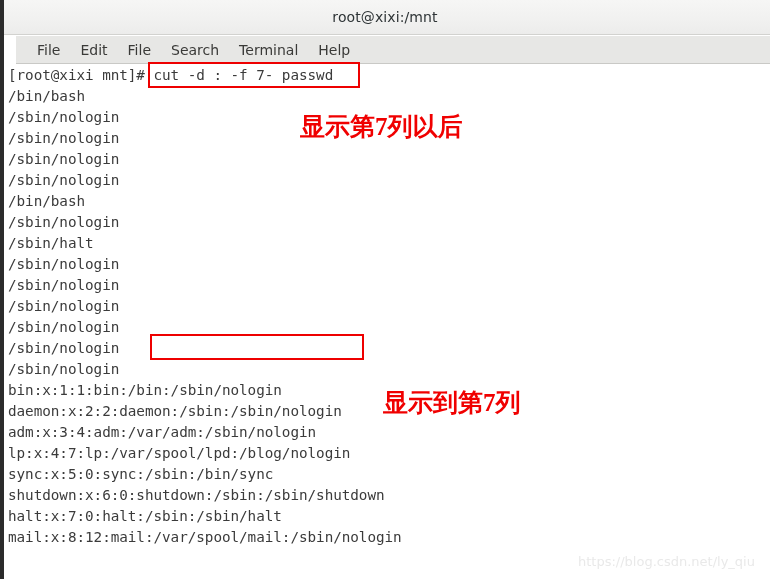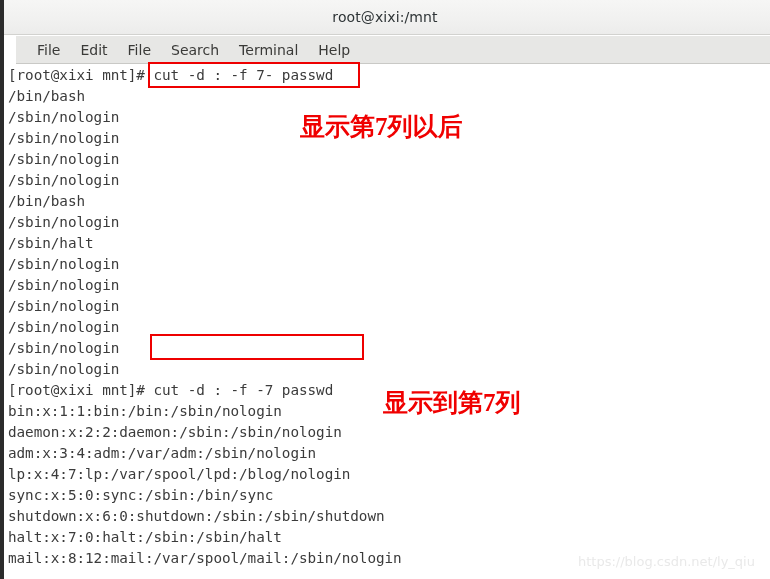--- a/index.html
+++ b/index.html
@@ -161,21 +161,20 @@
         <div class="term-line">/sbin/nologin</div>
         <div class="term-line">/bin/bash</div>
         <div class="term-line">/sbin/nologin</div>
         <div class="term-line">/sbin/halt</div>
         <div class="term-line">/sbin/nologin</div>
         <div class="term-line">/sbin/nologin</div>
         <div class="term-line">/sbin/nologin</div>
         <div class="term-line">/sbin/nologin</div>
         <div class="term-line">/sbin/nologin</div>
         <div class="term-line">/sbin/nologin</div>
-        <div class="term-line">[root@xixi mnt]# cut -d : -f -7 passwd</div>
         <div class="term-line">bin:x:1:1:bin:/bin:/sbin/nologin</div>
         <div class="term-line">daemon:x:2:2:daemon:/sbin:/sbin/nologin</div>
         <div class="term-line">adm:x:3:4:adm:/var/adm:/sbin/nologin</div>
         <div class="term-line">lp:x:4:7:lp:/var/spool/lpd:/blog/nologin</div>
         <div class="term-line">sync:x:5:0:sync:/sbin:/bin/sync</div>
         <div class="term-line">shutdown:x:6:0:shutdown:/sbin:/sbin/shutdown</div>
         <div class="term-line">halt:x:7:0:halt:/sbin:/sbin/halt</div>
         <div class="term-line">mail:x:8:12:mail:/var/spool/mail:/sbin/nologin</div>
       </div>
   </div>

